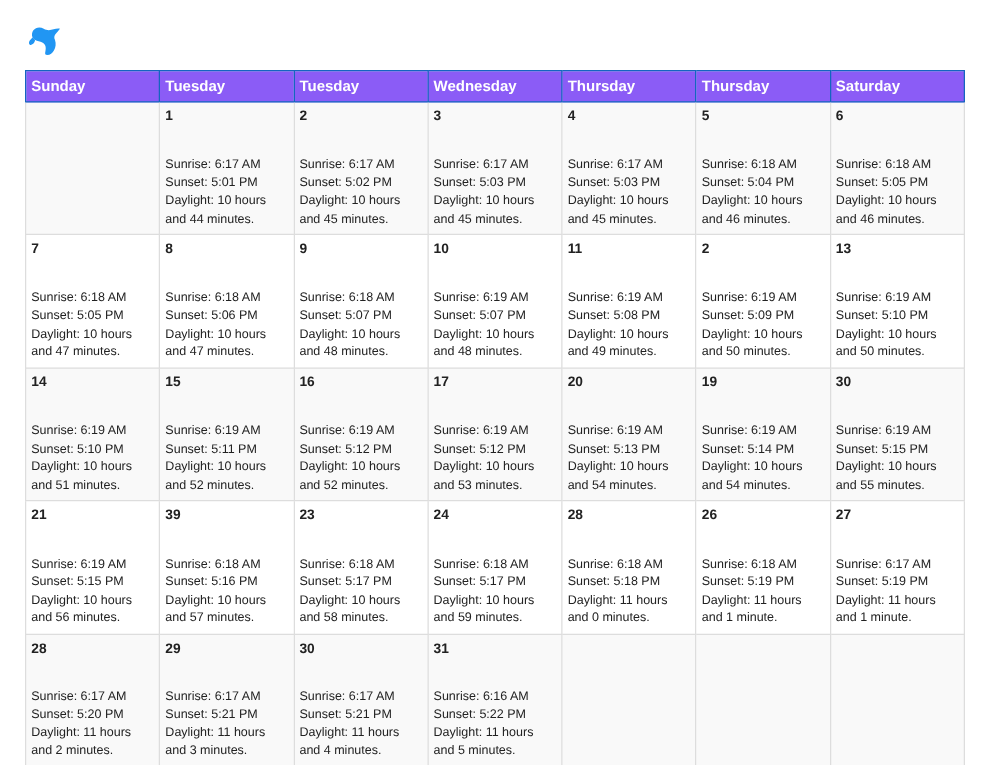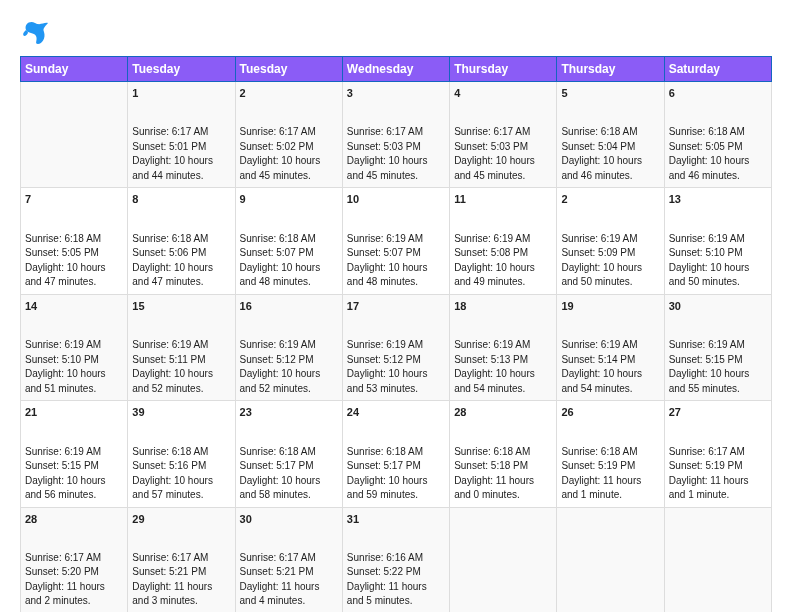--- a/index.html
+++ b/index.html
@@ -245,21 +245,21 @@
 and 52 minutes.</div>
           </td>
           <td>
             <span class="day-num">17</span>
             <div class="cell-content" style="white-space: pre-line;">Sunrise: 6:19 AM
 Sunset: 5:12 PM
 Daylight: 10 hours
 and 53 minutes.</div>
           </td>
           <td>
-            <span class="day-num">18</span>
+            <span class="day-num">20</span>
             <div class="cell-content" style="white-space: pre-line;">Sunrise: 6:19 AM
 Sunset: 5:13 PM
 Daylight: 10 hours
 and 54 minutes.</div>
           </td>
           <td>
             <span class="day-num">19</span>
             <div class="cell-content" style="white-space: pre-line;">Sunrise: 6:19 AM
 Sunset: 5:14 PM
 Daylight: 10 hours

